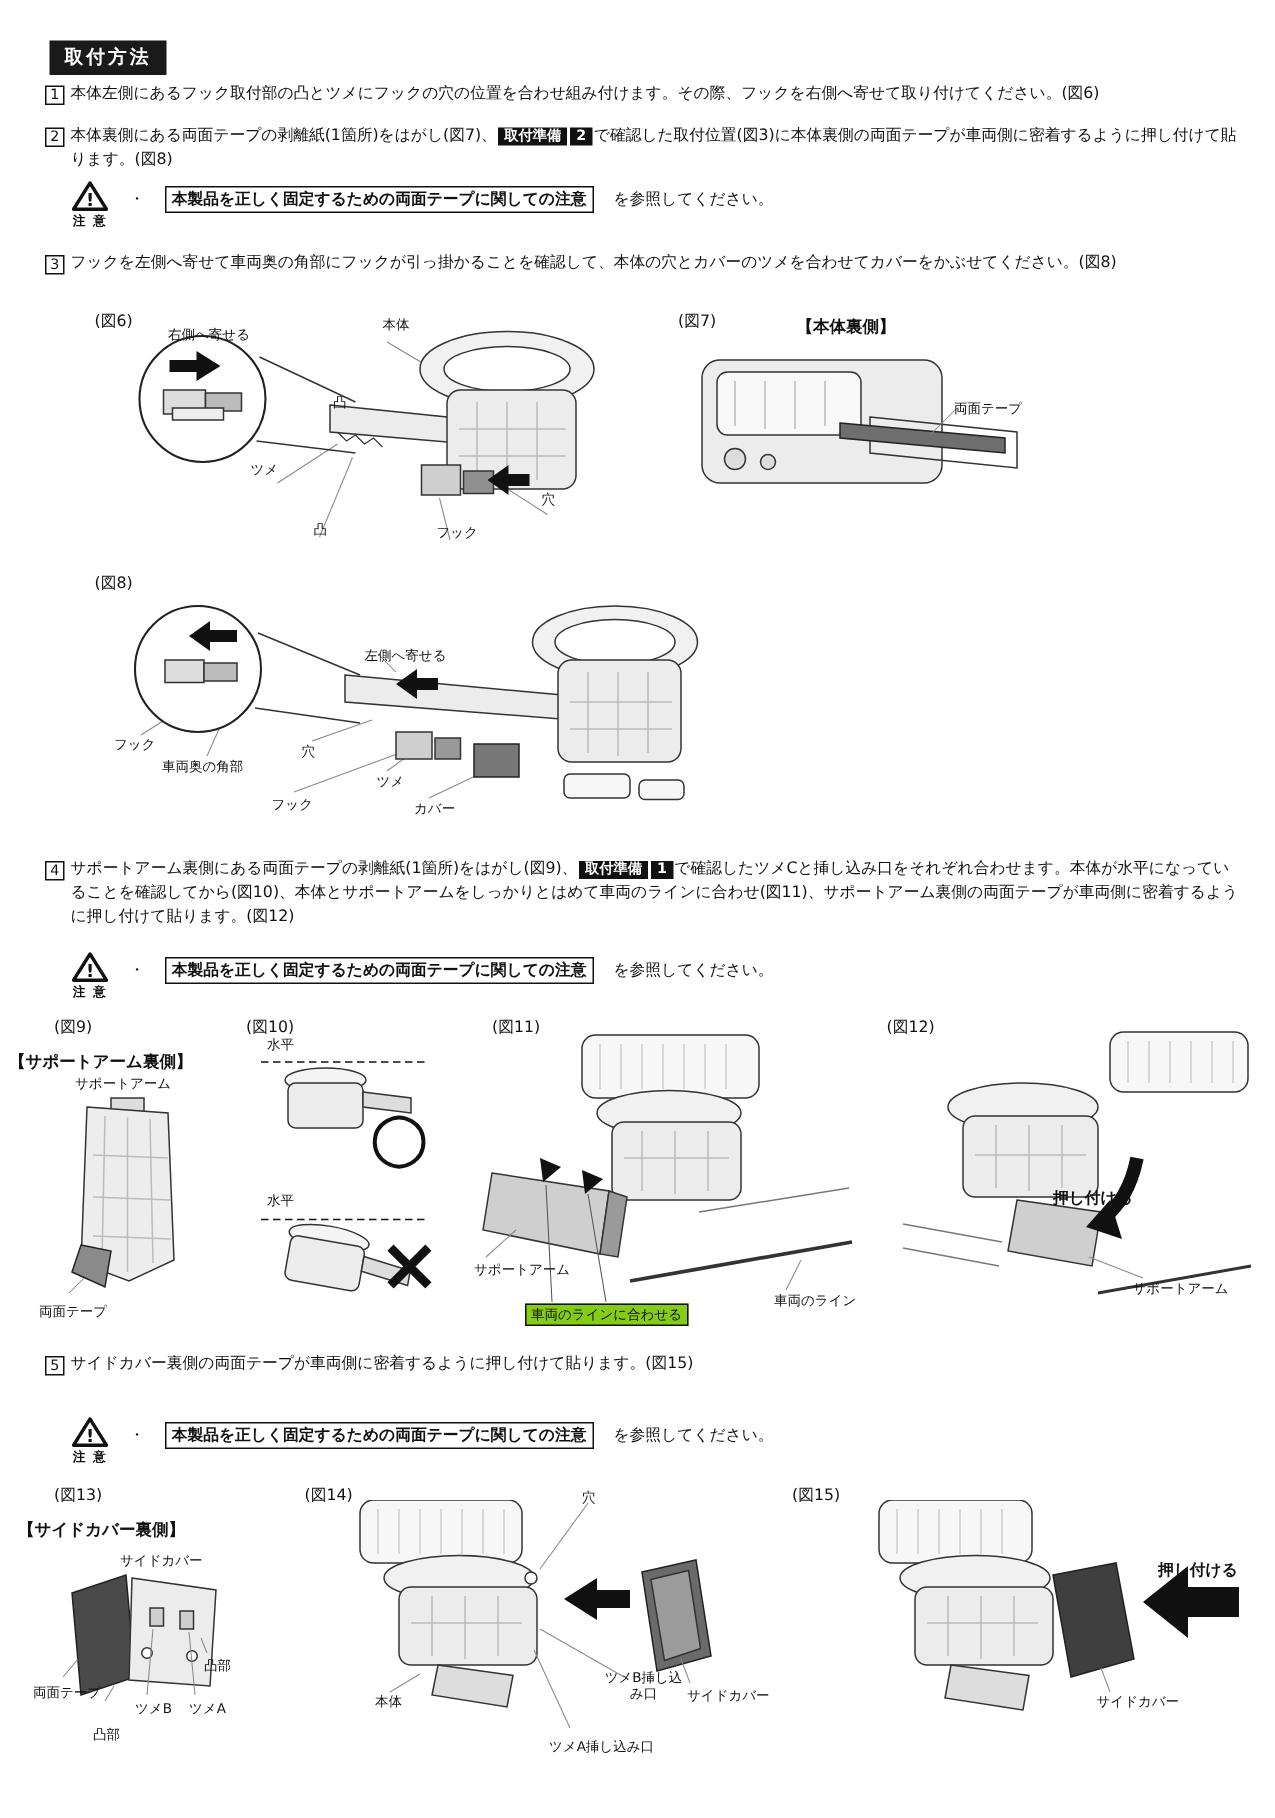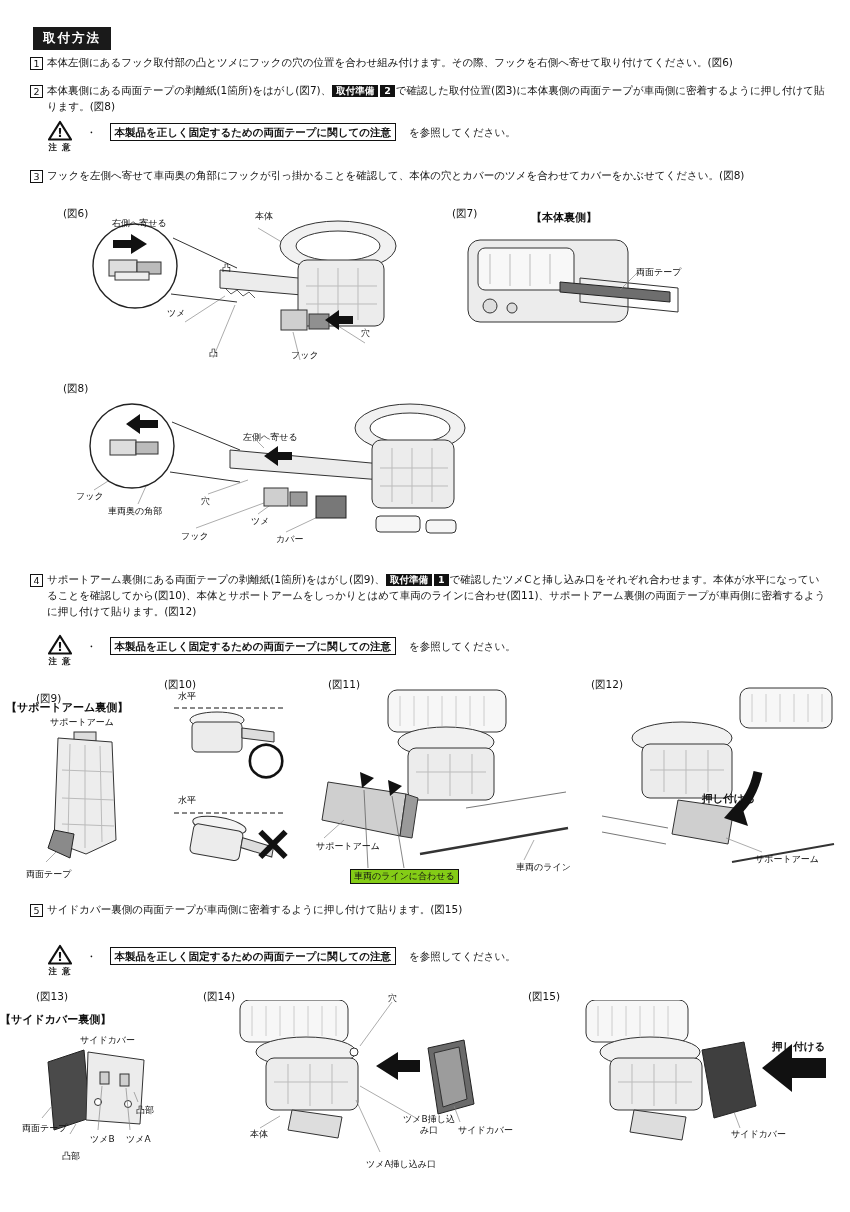--- a/index.html
+++ b/index.html
@@ -188,21 +188,21 @@
       </svg>
       <div class="c-label">注 意</div>
     </div>
     <div class="c-text">
       <span>・</span><span class="c-box">本製品を正しく固定するための両面テープに関しての注意</span><span>を参照してください。</span>
     </div>
   </div>
 
   <div class="figblock" style="top:672px; height:225px;">
 
-    <span class="figtitle" style="left:36px; top:20px;">(図9)</span>
+    <span class="figtitle" style="left:36px; top:6px;">(図9)</span>
     <span class="figheading" style="left:6px; top:28px;text-align:right;">【サポートアーム裏側】</span>
     <span class="lbl" style="left:50px; top:44px;">サポートアーム</span>
     <svg class="sketch" style="left:38px; top:58px;" width="100" height="135" viewBox="0 0 100 135">
       <rect x="36" y="2" width="22" height="9" fill="#ddd" stroke="#333"></rect>
       <polygon points="20,8 74,12 78,110 48,124 16,112" fill="#ededed" stroke="#333"></polygon>
       <g stroke="#bbb">
           <line x1="32" y1="14" x2="30" y2="110"></line>
           <line x1="47" y1="15" x2="47" y2="118"></line>
           <line x1="62" y1="16" x2="64" y2="112"></line>
           <line x1="24" y1="40" x2="74" y2="42"></line>
@@ -316,21 +316,21 @@
       <div class="c-label">注 意</div>
     </div>
     <div class="c-text">
       <span>・</span><span class="c-box">本製品を正しく固定するための両面テープに関しての注意</span><span>を参照してください。</span>
     </div>
   </div>
 
   <div class="figblock" style="top:982px; height:228px;">
 
     <span class="figtitle" style="left:36px; top:8px;">(図13)</span>
-    <span class="figheading" style="left:0; top:30px;">【サイドカバー裏側】</span>
+    <span class="figheading" style="left:12px; top:30px;">【サイドカバー裏側】</span>
     <span class="lbl" style="left:80px; top:52px;">サイドカバー</span>
     <svg class="sketch" style="left:40px; top:62px;" width="125" height="92" viewBox="0 0 125 92">
       <polygon points="8,18 44,6 50,74 14,86" fill="#4a4a4a" stroke="#222"></polygon>
       <polygon points="48,8 104,16 100,80 46,76" fill="#ececec" stroke="#333"></polygon>
       <rect x="60" y="28" width="9" height="12" fill="#cfcfcf" stroke="#333"></rect>
       <rect x="80" y="30" width="9" height="12" fill="#cfcfcf" stroke="#333"></rect>
       <circle cx="58" cy="58" r="3.5" fill="#fff" stroke="#333"></circle>
       <circle cx="88" cy="60" r="3.5" fill="#fff" stroke="#333"></circle>
       <g stroke="#888" stroke-width="0.7">
         <line x1="2" y1="74" x2="12" y2="62"></line>

